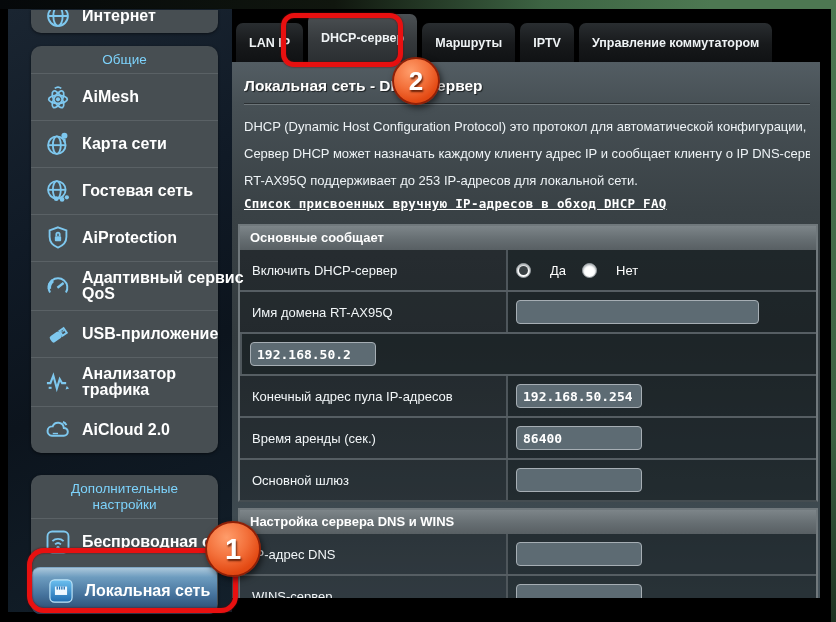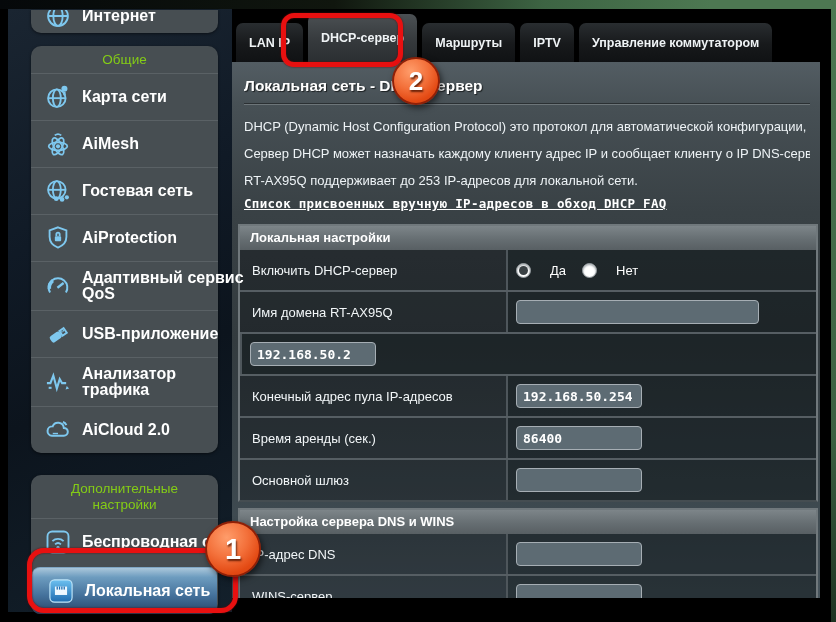--- a/index.html
+++ b/index.html
@@ -16,21 +16,21 @@
   .right-green{position:absolute;right:0;top:0;width:5px;height:622px;background:linear-gradient(#4d7852,#3c5f41 70%,#1e3222);z-index:6;}
   
   .side-bg{position:absolute;left:8px;top:9px;width:224px;height:603px;
     background:linear-gradient(155deg,#1a2531 0%,#101a26 35%,#0c141d 60%,#13202b 100%);}
   
   .sidebar{position:absolute;left:31px;top:10px;width:187px;z-index:10;}
   .panel{background:#474e52;border-radius:10px;box-shadow:0 1px 3px rgba(0,0,0,.5);}
   .panel.partial{height:23px;border-radius:0 0 10px 10px;overflow:hidden;margin-bottom:13px;}
   .panel.partial .sb-item{margin-top:-17px;border-top:none;}
   .panel.main-sec{margin-bottom:22px;}
-  .sec-title{padding:6px 4px 5px;text-align:center;color:#84cc16;font-size:13.5px;line-height:16px;white-space:pre-line;}
+  .sec-title{padding:6px 4px 5px;text-align:center;color:#7dd3fc;font-size:13.5px;line-height:16px;white-space:pre-line;}
   .sb-item{display:flex;align-items:center;gap:9px;padding:8px 4px 8px:12px;padding:8px 4px 8px 12px;border-top:1px solid #5a6165;cursor:pointer;}
   .sb-icon{width:30px;height:30px;flex:0 0 30px;display:flex;align-items:center;justify-content:center;color:#7ec8ef;}
   .sb-label{color:#fff;font-weight:bold;font-size:16px;line-height:16px;white-space:pre;}
   .sb-item.selected{
     background:linear-gradient(#aac7db 0%,#6d9cbf 20%,#44719b 60%,#2d4e72 92%,#213d59 100%);
     border-radius:8px;border-top:1px solid #7fa6c4;margin:2px 1px 1px;padding-left:11px;justify-content:center;
   }
   
   .tabs{position:absolute;left:236px;top:14px;height:48px;display:flex;align-items:flex-end;gap:5px;z-index:10;}
   .tab{background:linear-gradient(#292d30,#17191b 55%,#101214);color:#eff3f5;font-size:12.5px;font-weight:bold;
@@ -98,42 +98,42 @@
       </span>
       <span class="sb-label">Интернет</span>
     </div>
   </div>
 
   <div class="panel main-sec">
     <div class="sec-title">Общие</div>
 
     <div class="sb-item">
       <span class="sb-icon">
-        <svg width="28" height="28" viewBox="0 0 24 24" fill="none" stroke="#7ec8ef" stroke-width="1.6">
-          <circle cx="11" cy="13" r="7.5"></circle>
-            <ellipse cx="11" cy="13" rx="3.4" ry="7.5"></ellipse>
-          <line x1="3.5" y1="13" x2="18.5" y2="13"></line>
-          <circle cx="17.5" cy="5" r="2.6" fill="#7ec8ef" stroke="none"></circle>
-          <path d="M17.5 7.6 L17.5 10.6" stroke-width="2"></path>
-        </svg>
-      </span>
-      <span class="sb-label">Карта сети</span>
-    </div>
-
-    <div class="sb-item">
-      <span class="sb-icon">
         <svg width="28" height="28" viewBox="0 0 24 24" fill="none" stroke="#7ec8ef" stroke-width="1.5">
           <ellipse cx="12" cy="14" rx="8" ry="3.4"></ellipse>
           <ellipse cx="12" cy="14" rx="8" ry="3.4" transform="rotate(60 12 14)"></ellipse>
           <ellipse cx="12" cy="14" rx="8" ry="3.4" transform="rotate(-60 12 14)"></ellipse>
           <circle cx="12" cy="14" r="1.8" fill="#7ec8ef" stroke="none"></circle>
           <path d="M9.2 4.6 a4.5 4.5 0 0 1 5.6 0"></path>
         </svg>
       </span>
       <span class="sb-label">AiMesh</span>
+    </div>
+
+    <div class="sb-item">
+      <span class="sb-icon">
+        <svg width="28" height="28" viewBox="0 0 24 24" fill="none" stroke="#7ec8ef" stroke-width="1.6">
+          <circle cx="11" cy="13" r="7.5"></circle>
+            <ellipse cx="11" cy="13" rx="3.4" ry="7.5"></ellipse>
+          <line x1="3.5" y1="13" x2="18.5" y2="13"></line>
+          <circle cx="17.5" cy="5" r="2.6" fill="#7ec8ef" stroke="none"></circle>
+          <path d="M17.5 7.6 L17.5 10.6" stroke-width="2"></path>
+        </svg>
+      </span>
+      <span class="sb-label">Карта сети</span>
     </div>
 
     <div class="sb-item">
       <span class="sb-icon">
         <svg width="28" height="28" viewBox="0 0 24 24" fill="none" stroke="#7ec8ef" stroke-width="1.6">
           <circle cx="11" cy="11" r="7.5"></circle>
             <ellipse cx="11" cy="11" rx="3.4" ry="7.5"></ellipse>
           <line x1="3.5" y1="11" x2="18.5" y2="11"></line>
           <circle cx="10.5" cy="18.6" r="2" fill="#7ec8ef" stroke="none"></circle>
           <circle cx="15.5" cy="19.2" r="2" fill="#7ec8ef" stroke="none"></circle>
@@ -256,21 +256,21 @@
     <div class="divider"></div>
     <div class="desc-wrap">
       <div class="desc-line">DHCP (Dynamic Host Configuration Protocol) это протокол для автоматической конфигурации, ис</div>
       <div class="desc-line">Сервер DHCP может назначать каждому клиенту адрес IP и сообщает клиенту о IP DNS-серве</div>
       <div class="desc-line">RT-AX95Q поддерживает до 253 IP-адресов для локальной сети.</div>
     </div>
     <a class="faq">Список присвоенных вручную IP-адресов в обход DHCP FAQ</a>
   </div>
 
   <div class="tbl">
-    <div class="tbl-h">Локальная настройки</div>
+    <div class="tbl-h">Основные сообщает</div>
 
     <div class="row" style="border-top:none;">
       <div class="cl">Включить DHCP-сервер</div>
       <div class="cv">
         <div class="radio-group">
           <label class="radio">
             <span class="rb checked"></span>
             <span>Да</span>
           </label>
           <label class="radio">

